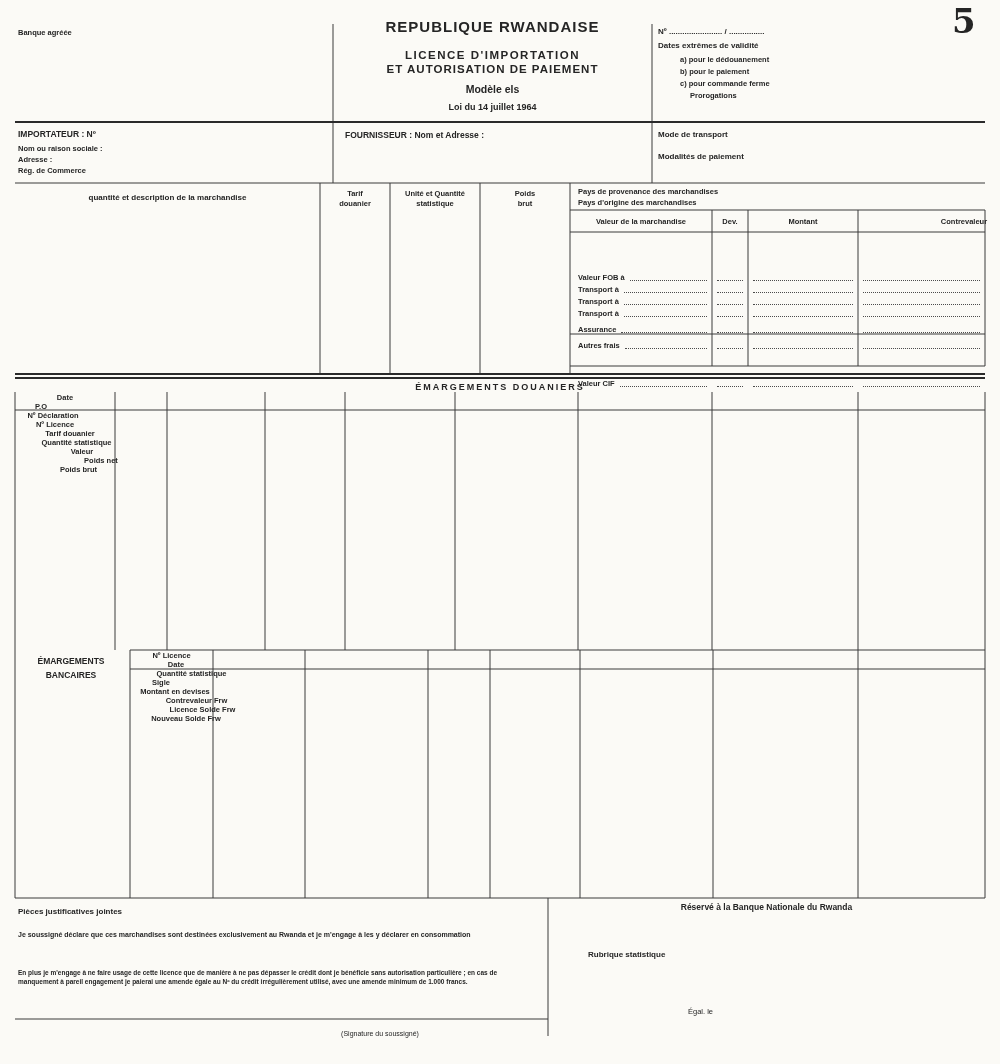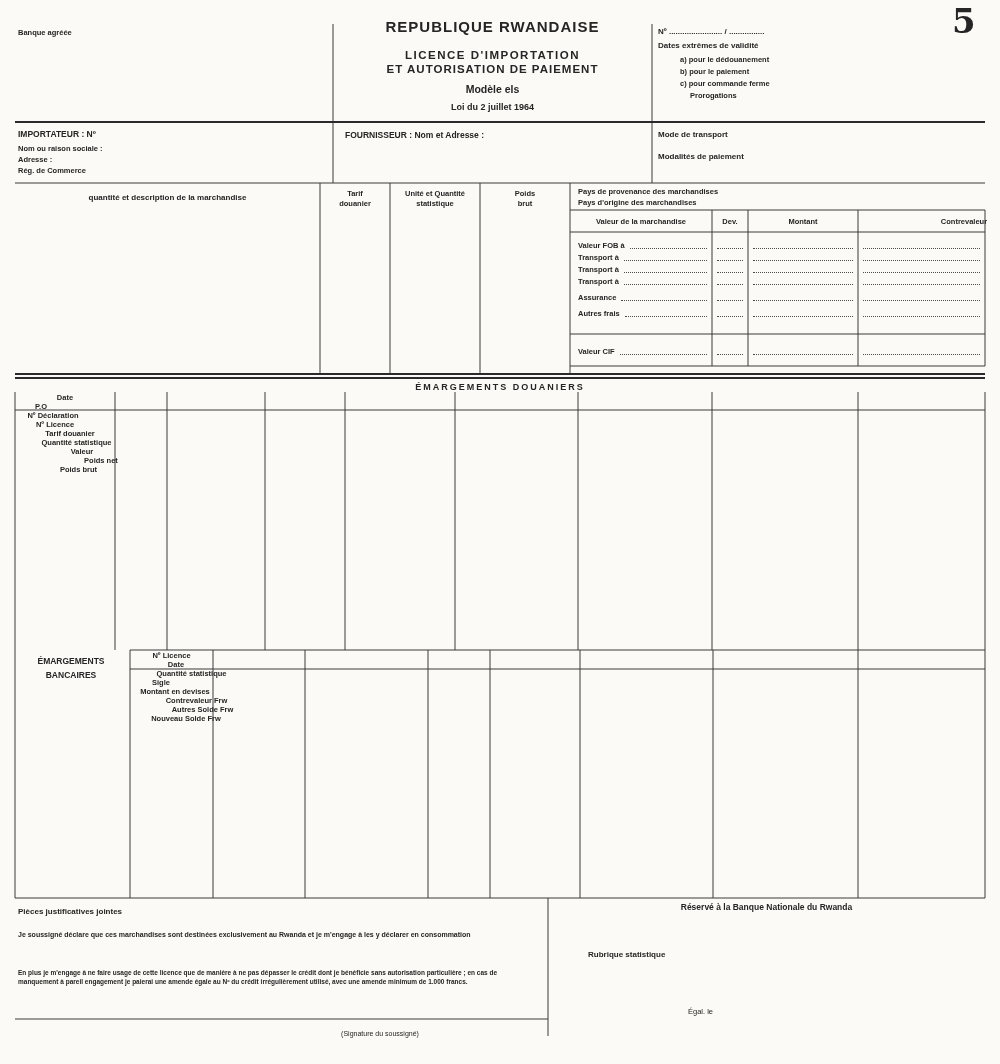--- a/index.html
+++ b/index.html
@@ -18,21 +18,21 @@
   .f85{font-size:8.5px;line-height:11px;}
   .f9{font-size:9px;line-height:12px;}
   .f10{font-size:10.5px;line-height:13px;}
   .f11{font-size:11.5px;line-height:14px;}
   .corner{
     font-family:"DejaVu Serif", serif;font-weight:700;font-size:34px;line-height:34px;
   }
   .hdrrow{position:absolute;display:flex;flex-direction:column;}
   .hc{display:flex;align-items:center;justify-content:center;text-align:center;
       font-weight:700;font-size:7.5px;line-height:9px;padding:0 2px;box-sizing:border-box;}
-  .vrow{position:absolute;left:570px;width:415px;display:flex;height:12px;}
+  .vrow{position:absolute;left:570px;width:415px;display:flex;height:12px;margin-top:32px;}
   .vc{display:flex;align-items:flex-end;box-sizing:border-box;}
   .rl{font-size:7.5px;font-weight:700;white-space:nowrap;padding-left:8px;line-height:12px;}
   .dots{flex:1;border-bottom:1px dotted #4c4c4c;margin:0 5px 3px 5px;height:1px;align-self:flex-end;}
   .para{font-weight:700;}
 </style>
 </head>
 <body>
 
 <div class="page">
 
@@ -89,21 +89,21 @@
     </g>
   </svg>
 
   <div class="abs b f75" style="left:18px;top:28px">Banque agréée</div>
   <div class="abs corner" style="left:952px;top:4px">5</div>
 
   <div class="abs b f11 ctr" style="left:333px;top:20px;width:319px;letter-spacing:1px;font-size:15px">REPUBLIQUE RWANDAISE</div>
   <div class="abs b f11 ctr" style="left:333px;top:48px;width:319px;letter-spacing:1.5px">LICENCE D'IMPORTATION</div>
   <div class="abs b f11 ctr" style="left:333px;top:62px;width:319px;letter-spacing:1px">ET AUTORISATION DE PAIEMENT</div>
   <div class="abs b f10 ctr" style="left:333px;top:83px;width:319px">Modèle  els</div>
-  <div class="abs b f9 ctr" style="left:333px;top:101px;width:319px">Loi du 2 juillet 1964</div>
+  <div class="abs b f9 ctr" style="left:333px;top:101px;width:319px">Loi du 14 juillet 1964</div>
 
   <div class="abs b f8" style="left:658px;top:27px;width:310px">Nº ........................  /  ................</div>
   <div class="abs b f8" style="left:658px;top:41px">Dates extrêmes de validité</div>
   <div class="abs b f75" style="left:680px;top:55px">a) pour le dédouanement</div>
   <div class="abs b f75" style="left:680px;top:67px">b) pour le paiement</div>
   <div class="abs b f75" style="left:680px;top:79px">c) pour commande ferme</div>
   <div class="abs b f75" style="left:690px;top:91px">Prorogations</div>
 
   <div class="abs b f85" style="left:18px;top:129px">IMPORTATEUR : Nº</div>
   <div class="abs b f75" style="left:18px;top:144px">Nom ou raison sociale :</div>
@@ -263,21 +263,21 @@
     <div class="b f85" style="margin-top:3px">BANCAIRES</div>
   </div>
 
   <div class="hdrrow" style="left:130px;top:651px;width:855px;height:17px">
     <div class="hc" style="width:83px">Nº Licence</div>
     <div class="hc" style="width:92px">Date</div>
     <div class="hc" style="width:123px">Quantité statistique</div>
     <div class="hc" style="width:62px">Sigle</div>
     <div class="hc" style="width:90px">Montant en devises</div>
     <div class="hc" style="width:133px">Contrevaleur Frw</div>
-    <div class="hc" style="width:145px">Autres Solde Frw</div>
+    <div class="hc" style="width:145px">Licence Solde Frw</div>
     <div class="hc" style="width:112px">Nouveau Solde Frw</div>
   </div>
 
   <div class="abs b f8" style="left:18px;top:907px">Pièces justificatives jointes</div>
 
   <div class="abs para f7" style="left:18px;top:930px;width:512px">Je soussigné déclare que ces marchandises sont destinées exclusivement au Rwanda et je m'engage à les y déclarer en consommation</div>
   <div class="abs para f65" style="left:18px;top:968px;width:512px">En plus je m'engage à ne faire usage de cette licence que de manière à ne pas dépasser le crédit dont je bénéficie sans autorisation particulière ; en cas de manquement à pareil engagement je paierai une amende égale au Nº du crédit irrégulièrement utilisé, avec une amende minimum de 1.000 francs.</div>
 
   <div class="abs f7 ctr" style="left:240px;top:1029px;width:280px">(Signature du soussigné)</div>
 

